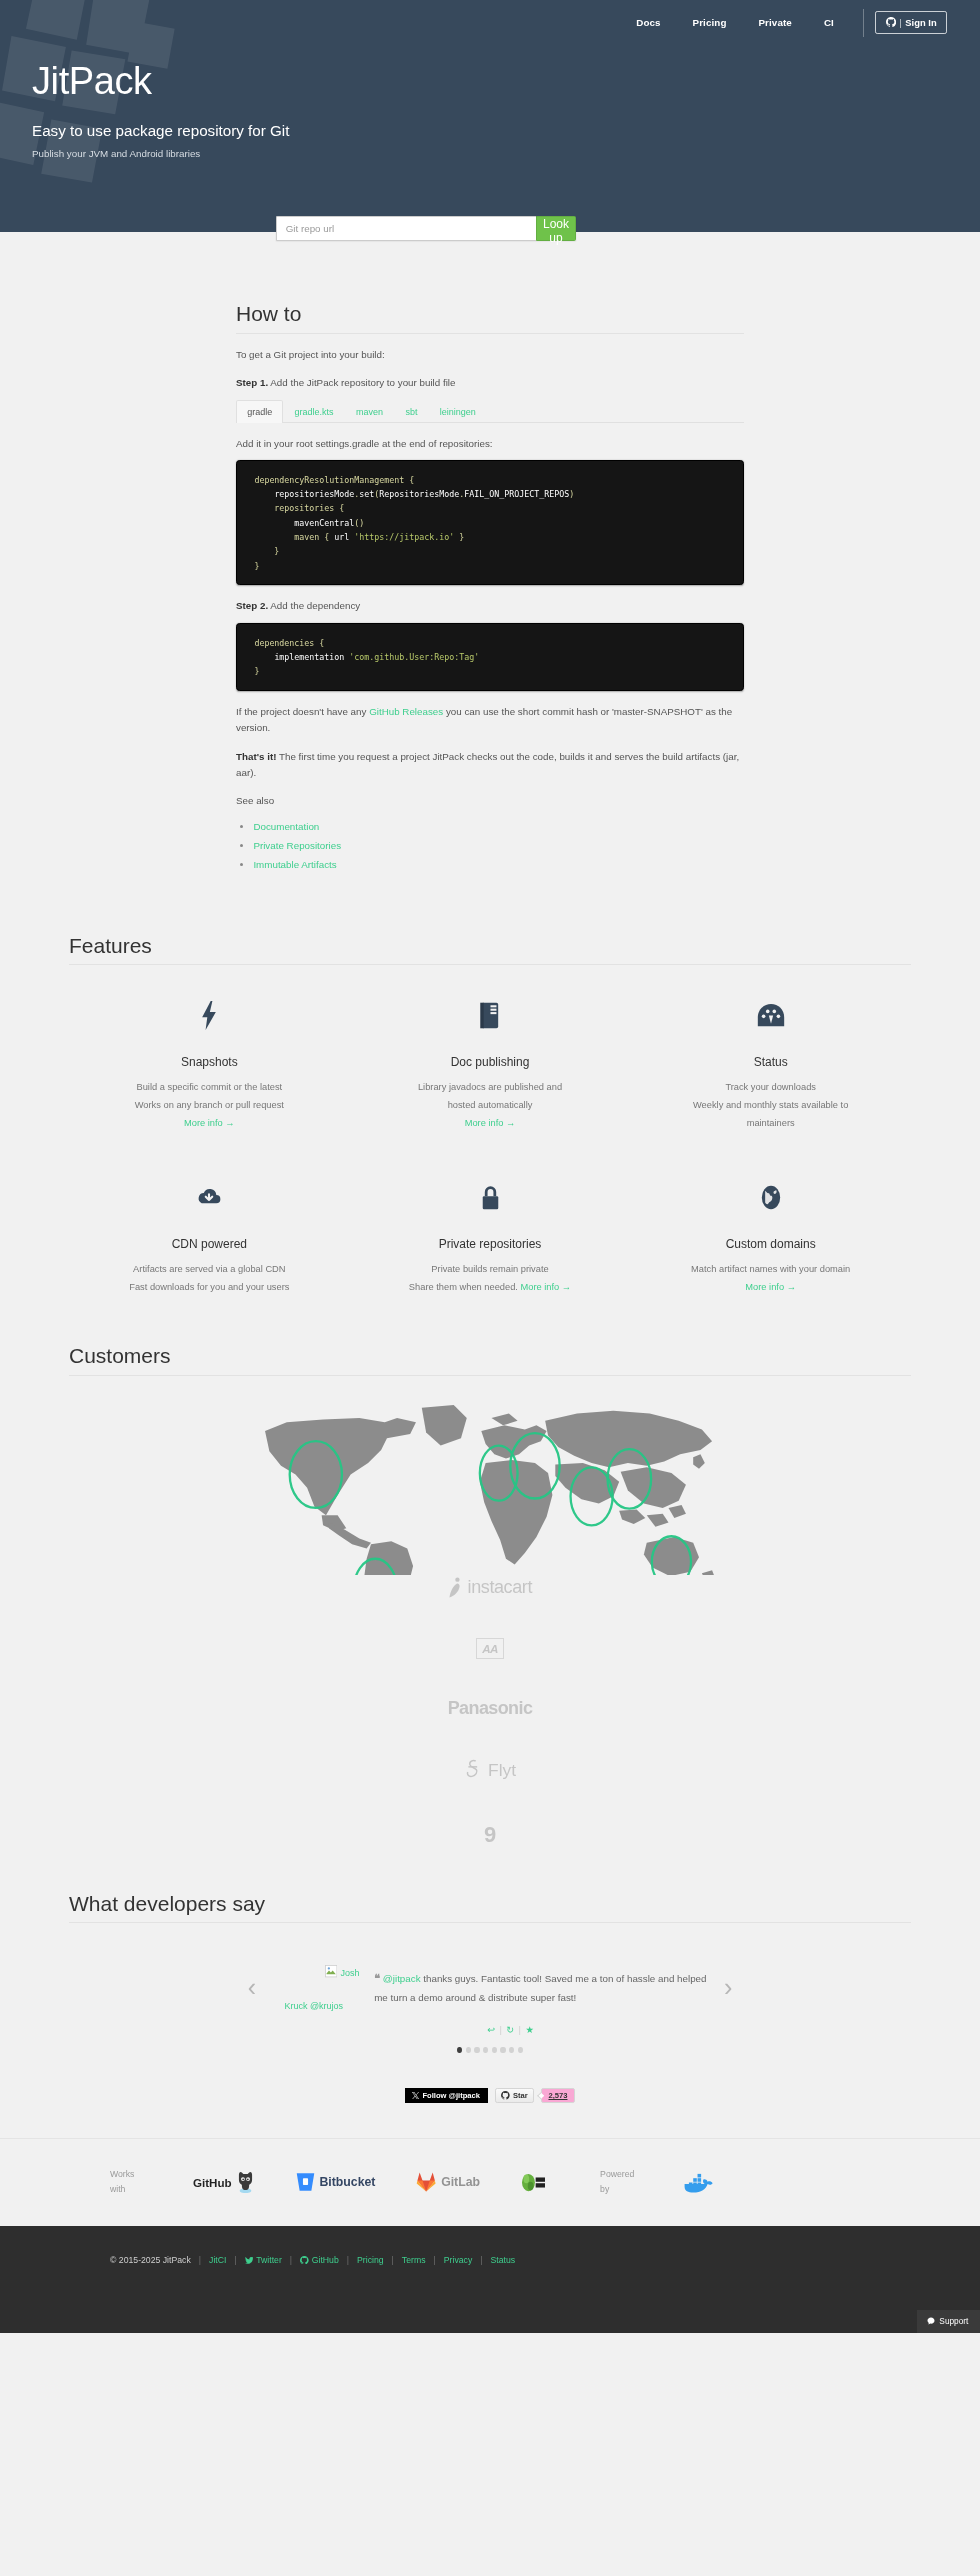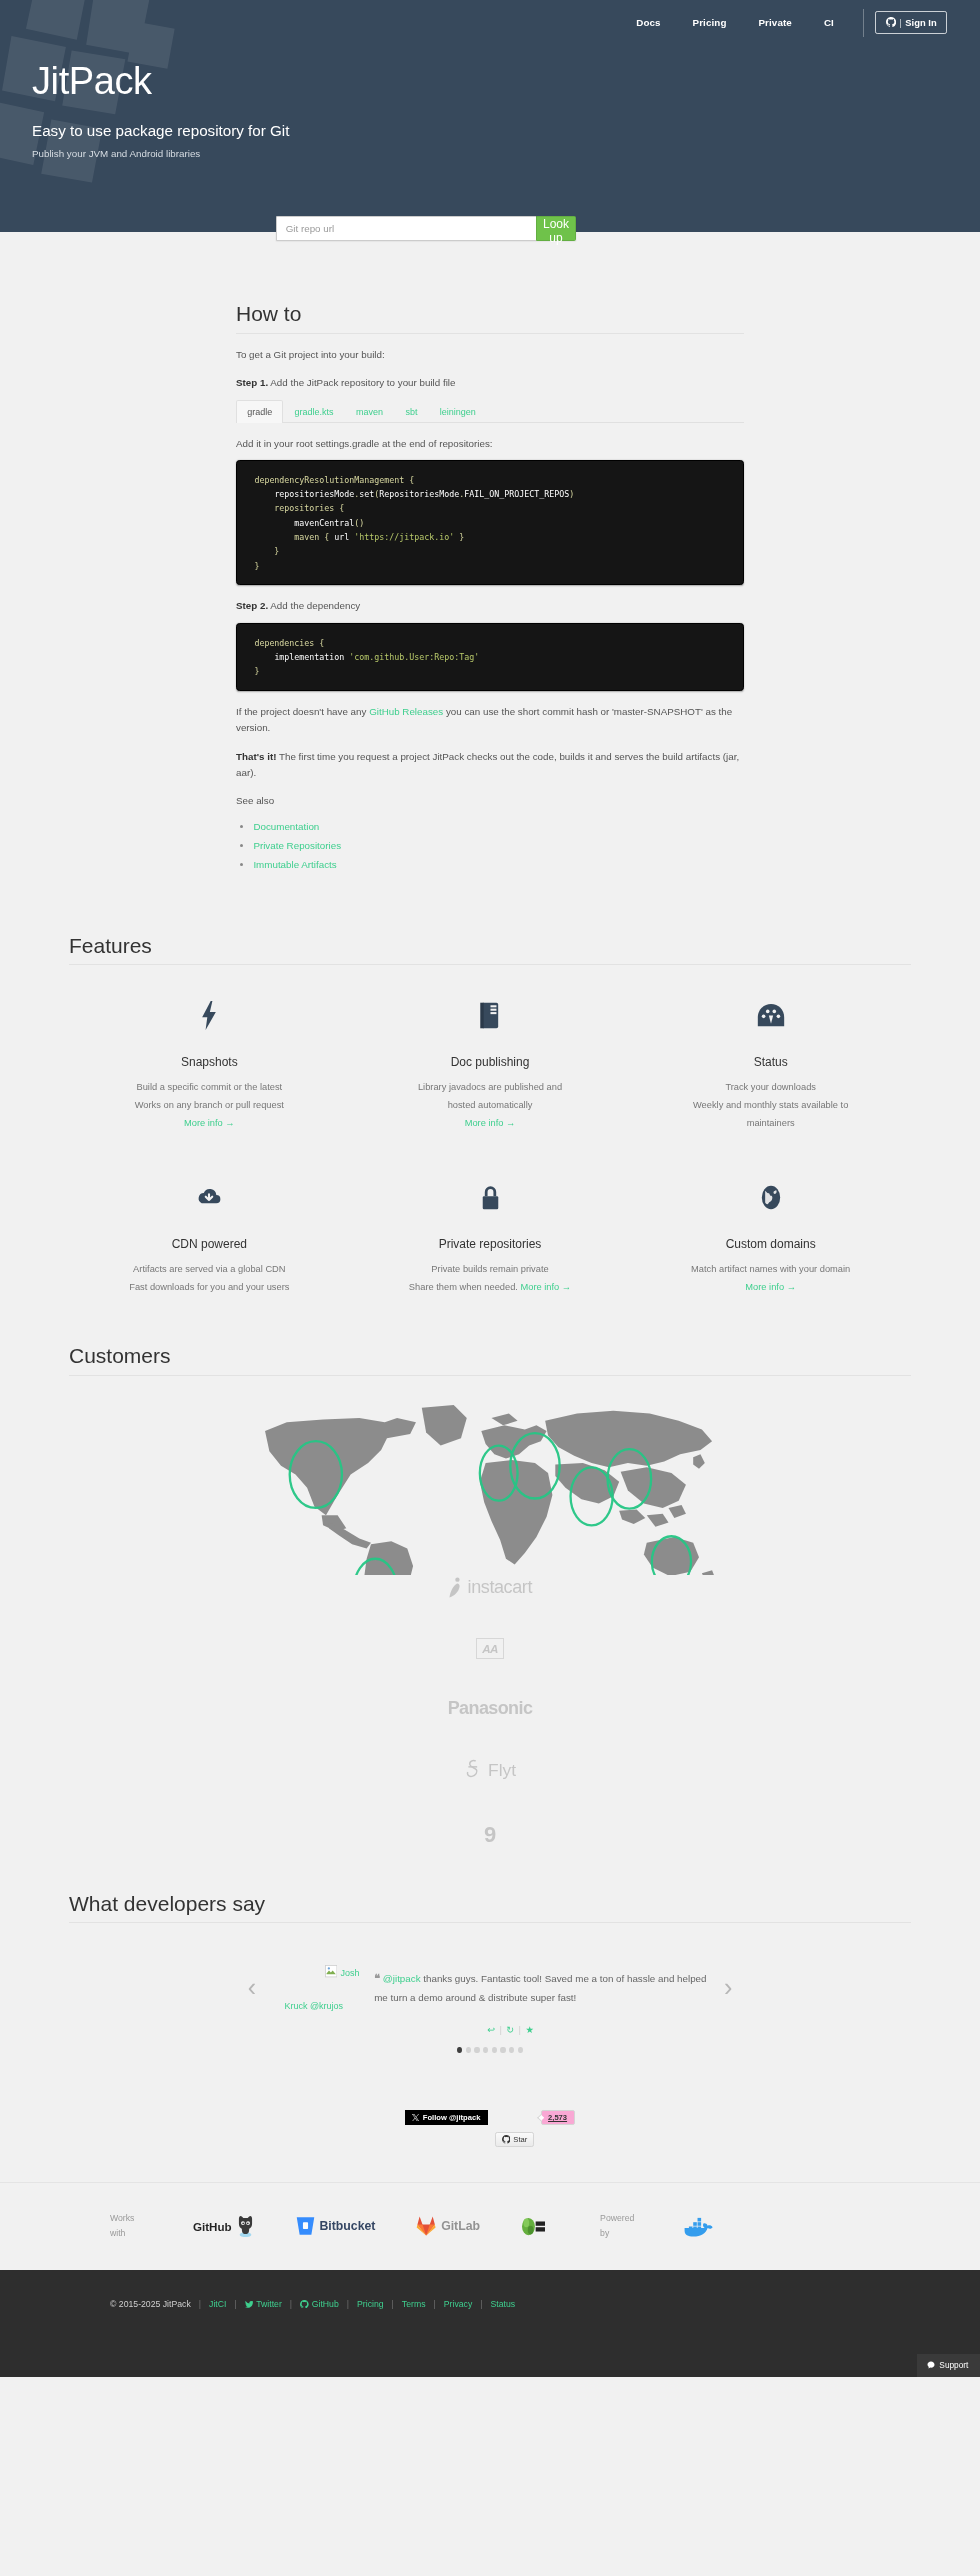--- a/index.html
+++ b/index.html
@@ -358,25 +358,24 @@
     font-weight: bold;
     padding: 2.9px 8px 2.9px 6.5px;
     text-decoration: none;
   }
   .gh-star {
     display: flex; align-items: center; gap: 2.9px;
     background: linear-gradient(#fafafa,#eaeaea);
     border: 0.7px solid #d5d5d5;
     border-radius: 2.2px;
     font-size: 7.6px;
-    font-weight: normal;
+    font-weight: bold;
     color: #333;
     padding: 2.2px 5.8px;
     text-decoration: none;
-    margin-top: 44px;
   }
   .gh-count {
     background: #f9a8d4;
     border: 0.7px solid #d5d5d5;
     border-radius: 2.2px;
     font-size: 7.6px;
     font-weight: bold;
     color: #333;
     padding: 2.2px 6.5px;
     position: relative;

